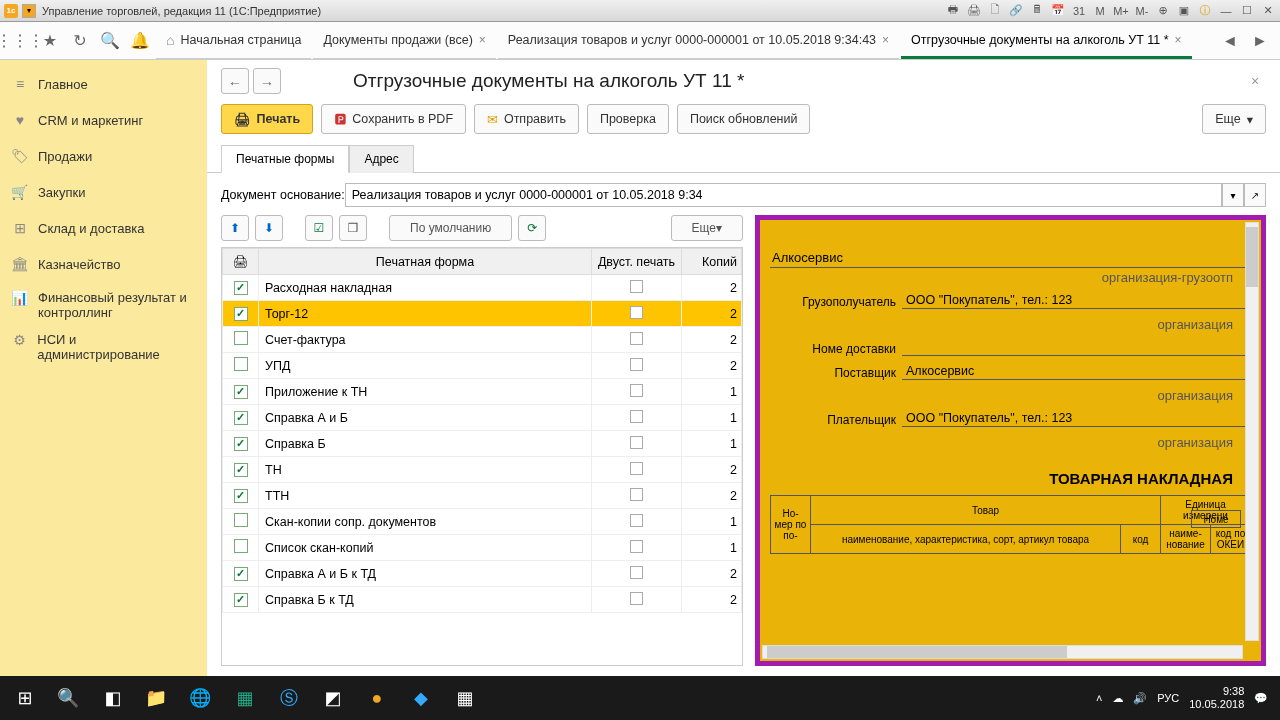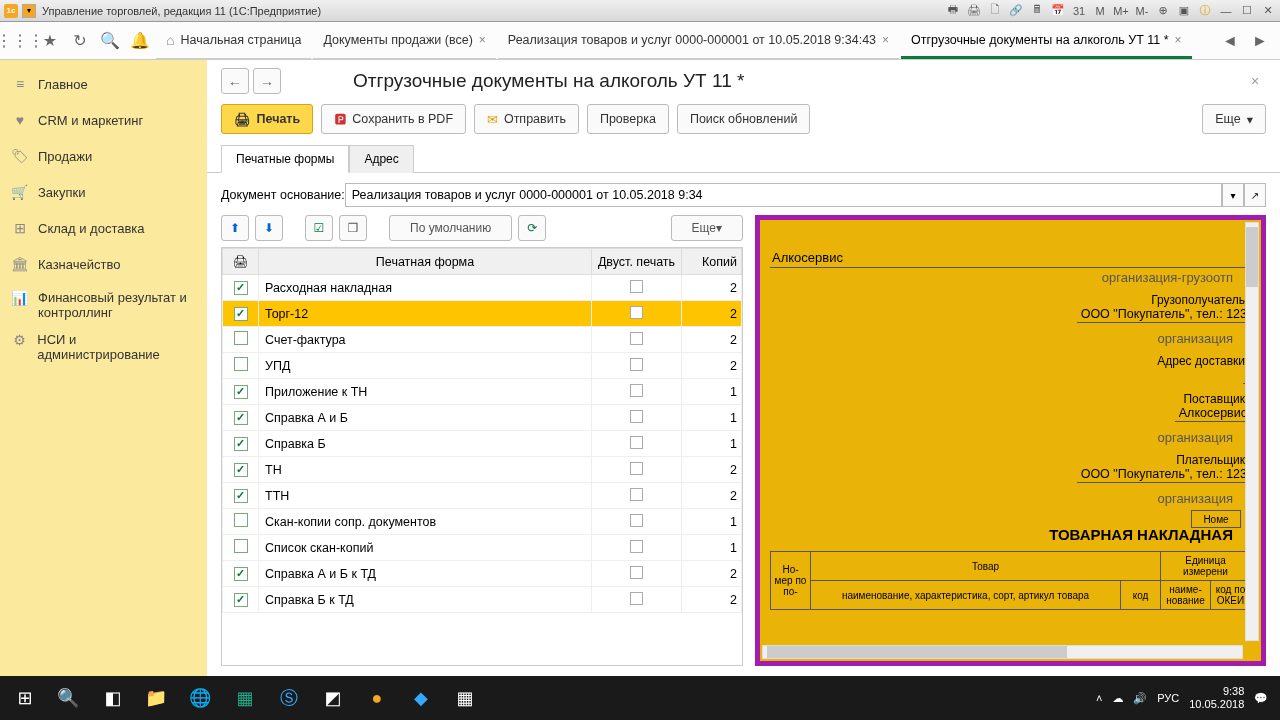--- a/index.html
+++ b/index.html
@@ -64,21 +64,21 @@
 .grid .c4{width:60px;text-align:right;padding-right:4px;}
 .grid tr.sel td{background:#ffc400;}
 .chk{width:14px;height:14px;border:1px solid #7a7;display:inline-flex;align-items:center;justify-content:center;color:#0a7a3f;font-size:11px;font-weight:bold;background:#fff;}
 .chk2{width:13px;height:13px;border:1px solid #aaa;display:inline-block;background:#fff;}
 
 .preview { flex:1; border:5px solid #a21caf; background:#eab308; padding:10px 10px 2px 10px; position:relative; overflow:hidden; font-size:11.5px;}
 .preview .scrollbar{position:absolute;right:2px;top:2px;width:14px;bottom:20px;background:#f0f0f0;border:1px solid #ddd;}
 .preview .scrollbar .thumb{width:100%;height:60px;background:#ccc;margin-top:4px;}
 .preview .hscroll{position:absolute;bottom:2px;left:2px;right:18px;height:14px;background:#f0f0f0;border:1px solid #ddd;}
 .preview .hscroll .thumb{height:100%;width:300px;background:#ccc;margin-left:4px;}
-.pv-field{display:flex;align-items:flex-end;margin:4px 0 8px 0;flex-direction:column;}
+.pv-field{display:flex;align-items:flex-end;margin:4px 0 8px 0;}
 .pv-field .lbl{width:132px;text-align:right;padding-right:6px;font-size:12px;}
 .pv-field .val{flex:1;border-bottom:1px solid #555;padding:0 4px 1px 4px;font-size:12.5px;min-height:16px;}
 .pv-org{border-bottom:1px solid #555;padding:20px 2px 2px 2px;font-size:13px;margin-bottom:2px;}
 .pvsublabel{text-align:right;font-size:13px;color:#555;margin-bottom:8px;padding-right:18px;}
 .tnakl{font-size:15px;font-weight:bold;text-align:right;margin:20px 18px 8px 0;}
 .nome{border:1px solid #555;width:50px;height:18px;position:absolute;right:20px;top:290px;font-size:10px;display:flex;align-items:center;justify-content:center;}
 .prevtable{border-collapse:collapse;width:100%;font-size:10px;margin-top:4px;}
 .prevtable th{border:1px solid #555;padding:3px;font-weight:normal;}
 
 .taskbar { height: 44px; background:#1a1a1a; display:flex; align-items:center; padding:0 4px; gap:2px;}
@@ -336,21 +336,21 @@
 
         <div class="preview">
           <div class="pv-org">Алкосервис</div>
           <div class="pvsublabel">организация-грузоотп</div>
           <div class="pv-field">
               <span class="lbl">Грузополучатель</span>
               <span class="val">ООО "Покупатель", тел.: 123</span>
             </div>
           <div class="pvsublabel">организация</div>
           <div class="pv-field">
-              <span class="lbl">Адрес доставки</span>
+              <span class="lbl">Номе доставки</span>
               <span class="val"></span>
             </div>
           <div class="pv-field">
               <span class="lbl">Поставщик</span>
               <span class="val">Алкосервис</span>
             </div>
           <div class="pvsublabel">организация</div>
           <div class="pv-field">
               <span class="lbl">Плательщик</span>
               <span class="val">ООО "Покупатель", тел.: 123</span>

